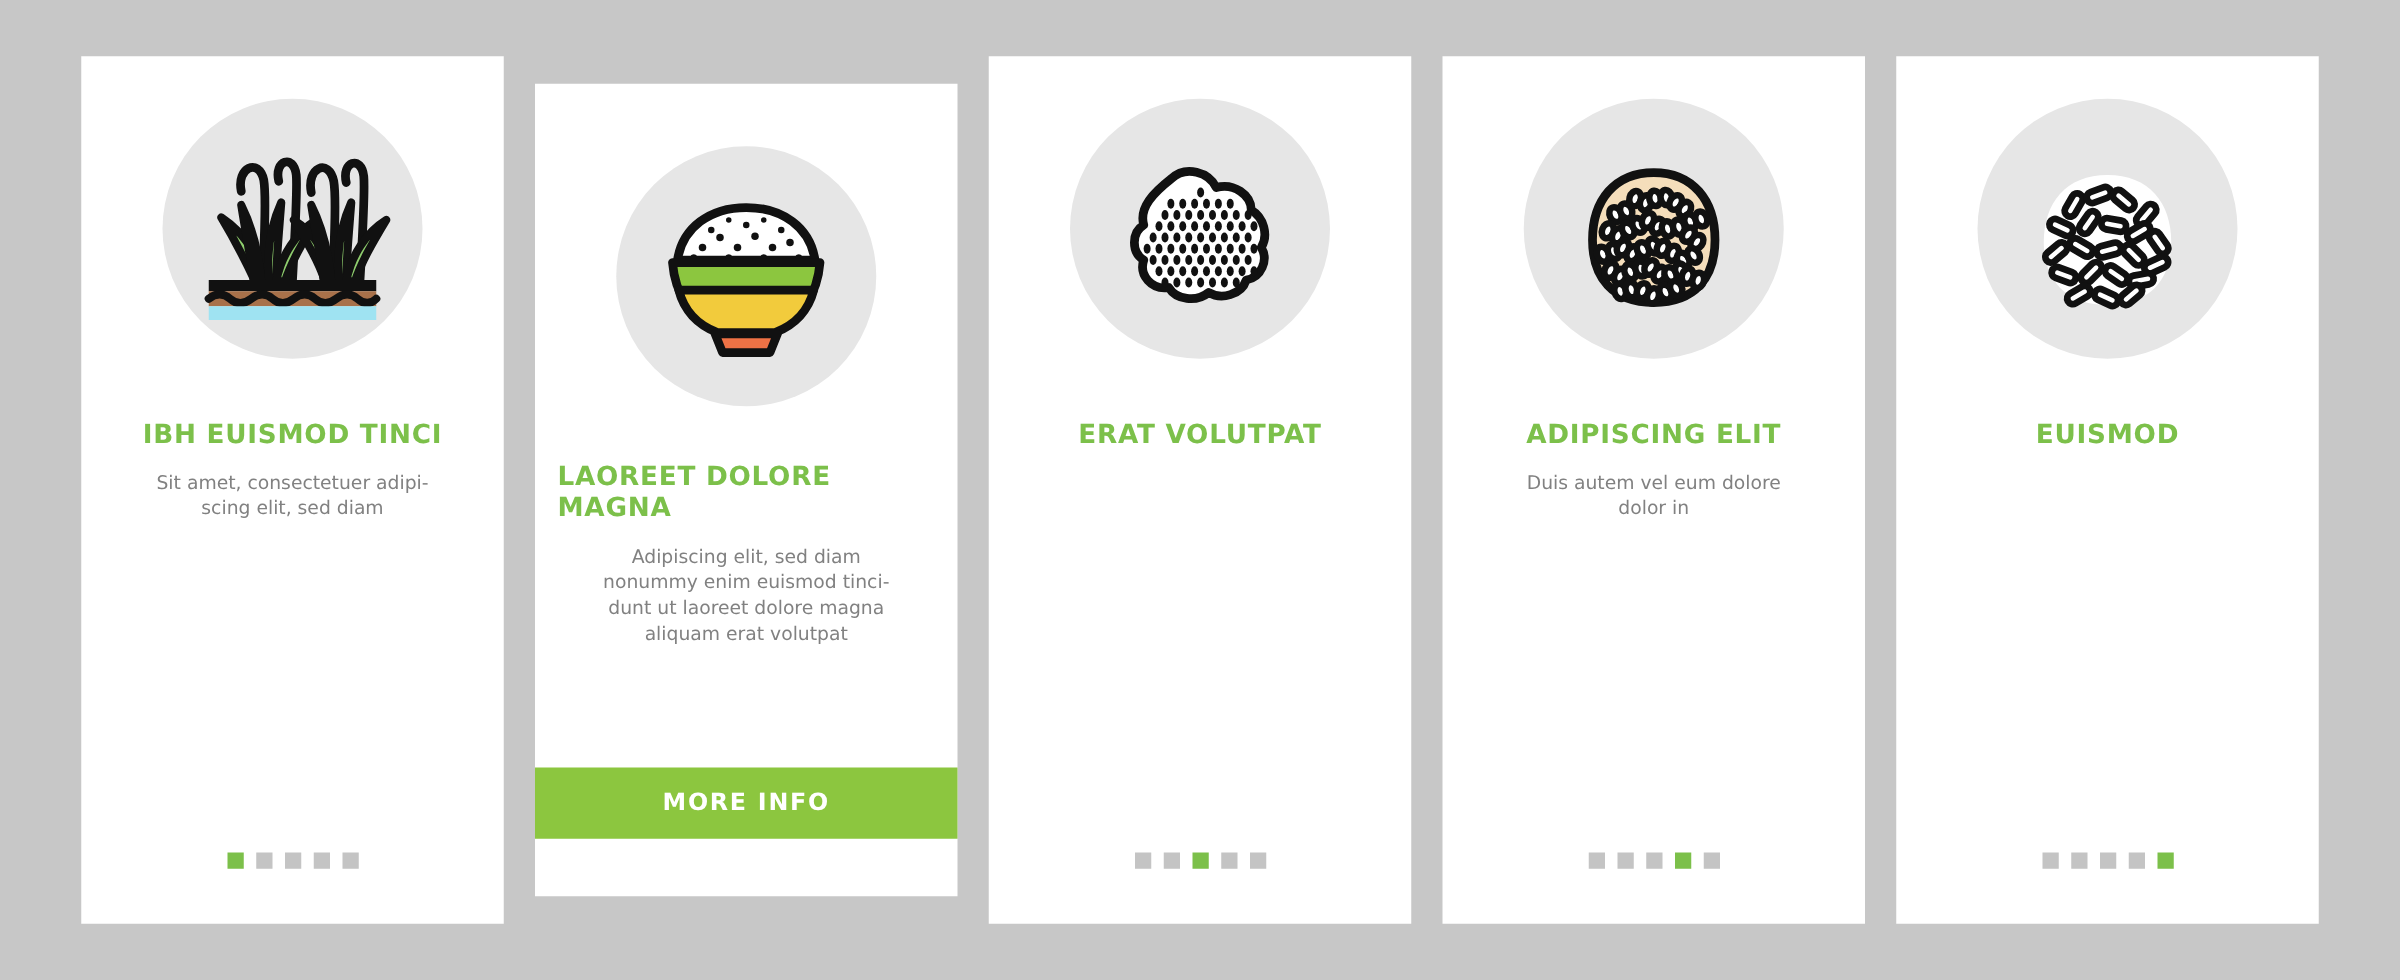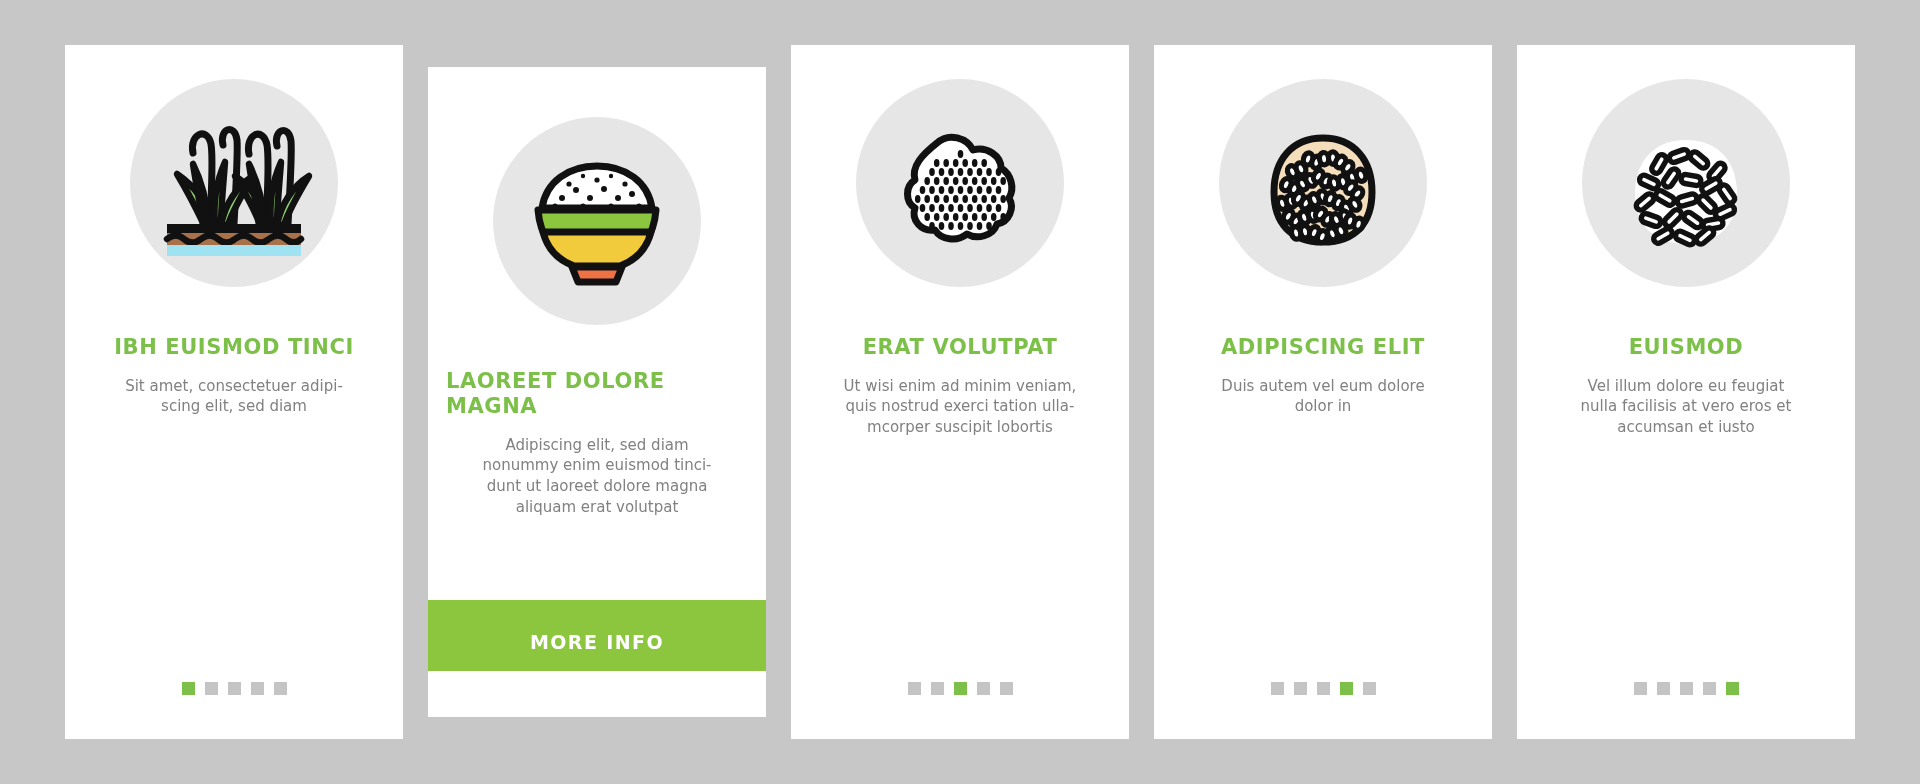--- a/index.html
+++ b/index.html
@@ -96,21 +96,21 @@
     background: #7cc04a;
   }
   .cta {
     width: 100%;
     background: #8cc63f;
     color: #ffffff;
     font-weight: bold;
     font-size: 19px;
     letter-spacing: 1.4px;
     text-align: center;
-    padding: 31px 0 18px 0;
+    padding: 17px 0 18px 0;
     box-sizing: border-box;
     border: none;
     font-family: inherit;
     cursor: pointer;
     margin-bottom: 46px;
   }
 </style>
 </head>
 <body>
 
@@ -257,23 +257,20 @@
             <ellipse cx="57.0" cy="128.0" rx="2.8" ry="4" fill="#111"></ellipse>
             <ellipse cx="66.5" cy="128.0" rx="2.8" ry="4" fill="#111"></ellipse>
             <ellipse cx="76.0" cy="128.0" rx="2.8" ry="4" fill="#111"></ellipse>
             <ellipse cx="85.5" cy="128.0" rx="2.8" ry="4" fill="#111"></ellipse>
             <ellipse cx="95.0" cy="128.0" rx="2.8" ry="4" fill="#111"></ellipse>
             <ellipse cx="104.5" cy="128.0" rx="2.8" ry="4" fill="#111"></ellipse>
             <ellipse cx="114.0" cy="128.0" rx="2.8" ry="4" fill="#111"></ellipse>
     </svg>
         </div>
         <div class="card-title">ERAT VOLUTPAT</div>
-        <div class="card-desc">Ut wisi enim ad minim veniam,
-quis nostrud exerci tation ulla-
-mcorper suscipit lobortis</div>
         <div class="spacer"></div>
         <div class="dots">
           <span class="dot"></span>
           <span class="dot"></span>
           <span class="dot active"></span>
           <span class="dot"></span>
           <span class="dot"></span>
         </div>
       </div>
       <div class="card">
@@ -407,23 +404,20 @@
             <rect x="40" y="117.5" width="20" height="9" rx="4.5" transform="rotate(20 50 122)" fill="#ffffff" stroke="#111" stroke-width="5.4"></rect>
             <rect x="62" y="115.5" width="20" height="9" rx="4.5" transform="rotate(-45 72 120)" fill="#ffffff" stroke="#111" stroke-width="5.4"></rect>
             <rect x="82" y="117.5" width="20" height="9" rx="4.5" transform="rotate(35 92 122)" fill="#ffffff" stroke="#111" stroke-width="5.4"></rect>
             <rect x="102" y="121.5" width="20" height="9" rx="4.5" transform="rotate(-10 112 126)" fill="#ffffff" stroke="#111" stroke-width="5.4"></rect>
             <rect x="52" y="133.5" width="20" height="9" rx="4.5" transform="rotate(-30 62 138)" fill="#ffffff" stroke="#111" stroke-width="5.4"></rect>
             <rect x="74" y="135.5" width="20" height="9" rx="4.5" transform="rotate(25 84 140)" fill="#ffffff" stroke="#111" stroke-width="5.4"></rect>
             <rect x="94" y="133.5" width="20" height="9" rx="4.5" transform="rotate(-40 104 138)" fill="#ffffff" stroke="#111" stroke-width="5.4"></rect>
     </svg>
         </div>
         <div class="card-title">EUISMOD</div>
-        <div class="card-desc">Vel illum dolore eu feugiat
-nulla facilisis at vero eros et
-accumsan et iusto</div>
         <div class="spacer"></div>
         <div class="dots">
           <span class="dot"></span>
           <span class="dot"></span>
           <span class="dot"></span>
           <span class="dot"></span>
           <span class="dot active"></span>
         </div>
       </div>
     </div>

